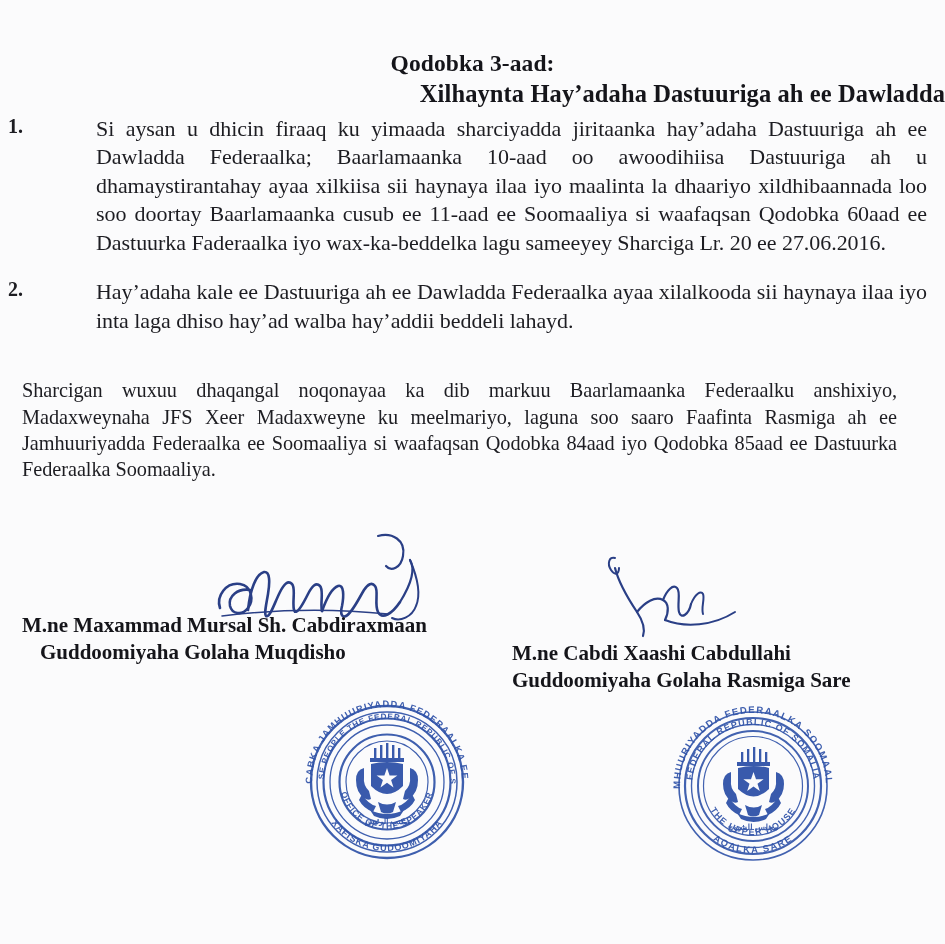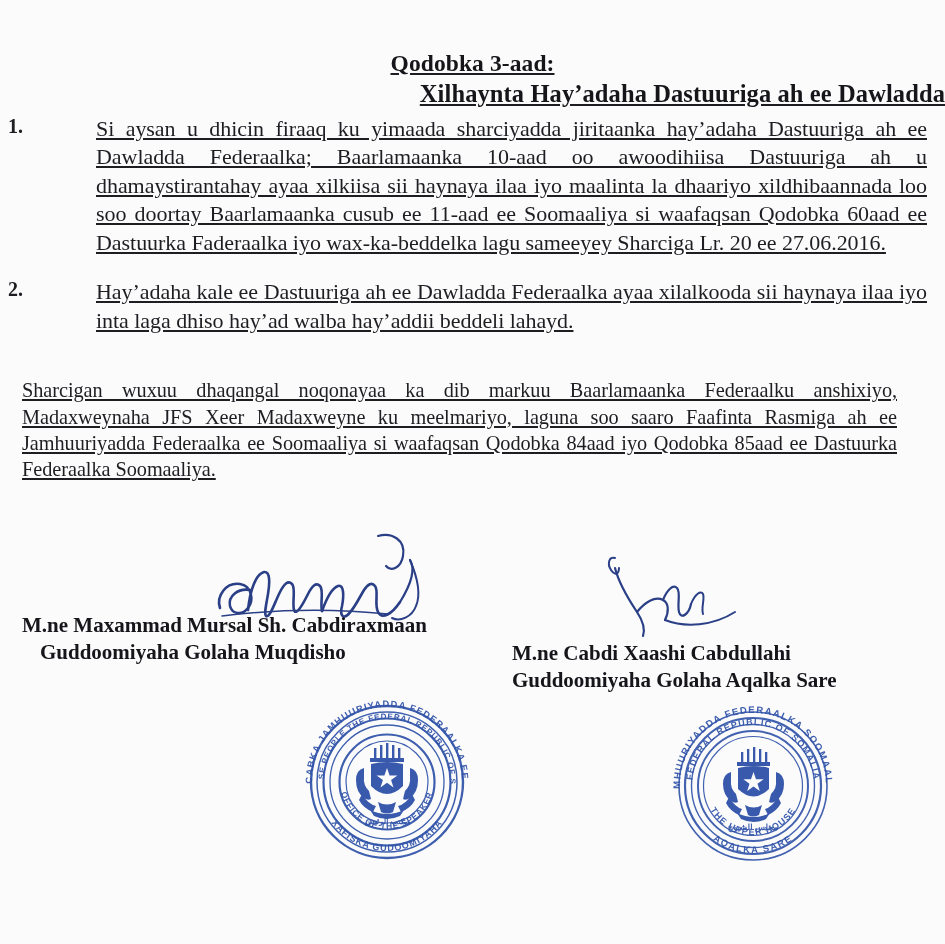--- a/index.html
+++ b/index.html
@@ -13,21 +13,20 @@
     font-family: "Liberation Serif", serif;
     color: #1d1d22;
     overflow: hidden;
     position: relative;
   }
   .page {
     position: relative;
     width: 945px;
     height: 764px;
     box-sizing: border-box;
-    text-decoration: underline;
   }
 
   
   .heading {
     text-align: center;
     font-weight: bold;
     color: #15151a;
     letter-spacing: .1px;
   }
   .heading-1 {
@@ -198,21 +197,21 @@
         <path d="M52 62 C60 52 70 46 78 50 C84 53 84 62 80 70" stroke-width="2.2"></path>
         <path d="M78 50 C82 40 88 34 92 38 C96 42 92 54 94 62
                  C96 70 104 64 106 54" stroke-width="2.2"></path>
         <path d="M106 54 C110 44 116 40 118 44 C120 48 116 58 118 64" stroke-width="2"></path>
         <path d="M80 70 C100 78 128 76 150 62" stroke-width="2"></path>
       </g>
     </svg>
 
     <div class="sign-block sign-right">
       <div class="sign-name">M.ne Cabdi Xaashi Cabdullahi</div>
-      <div class="sign-title">Guddoomiyaha Golaha Aqalka Sare</div>
+      <div class="sign-title">Guddoomiyaha Golaha Rasmiga Sare</div>
     </div>
   </div>
 
 
   <svg class="seal seal-left" width="190" height="180" viewBox="0 0 190 180">
     <defs>
       <path id="lc-outer-top" d="M 20,92 A 75,75 0 0 1 170,92"></path>
       <path id="lc-outer-bot" d="M 26,92 A 69,69 0 0 0 164,92"></path>
       <path id="lc-mid-top" d="M 32,92 A 63,63 0 0 1 158,92"></path>
       <path id="lc-mid-bot" d="M 38,92 A 57,57 0 0 0 152,92"></path>

